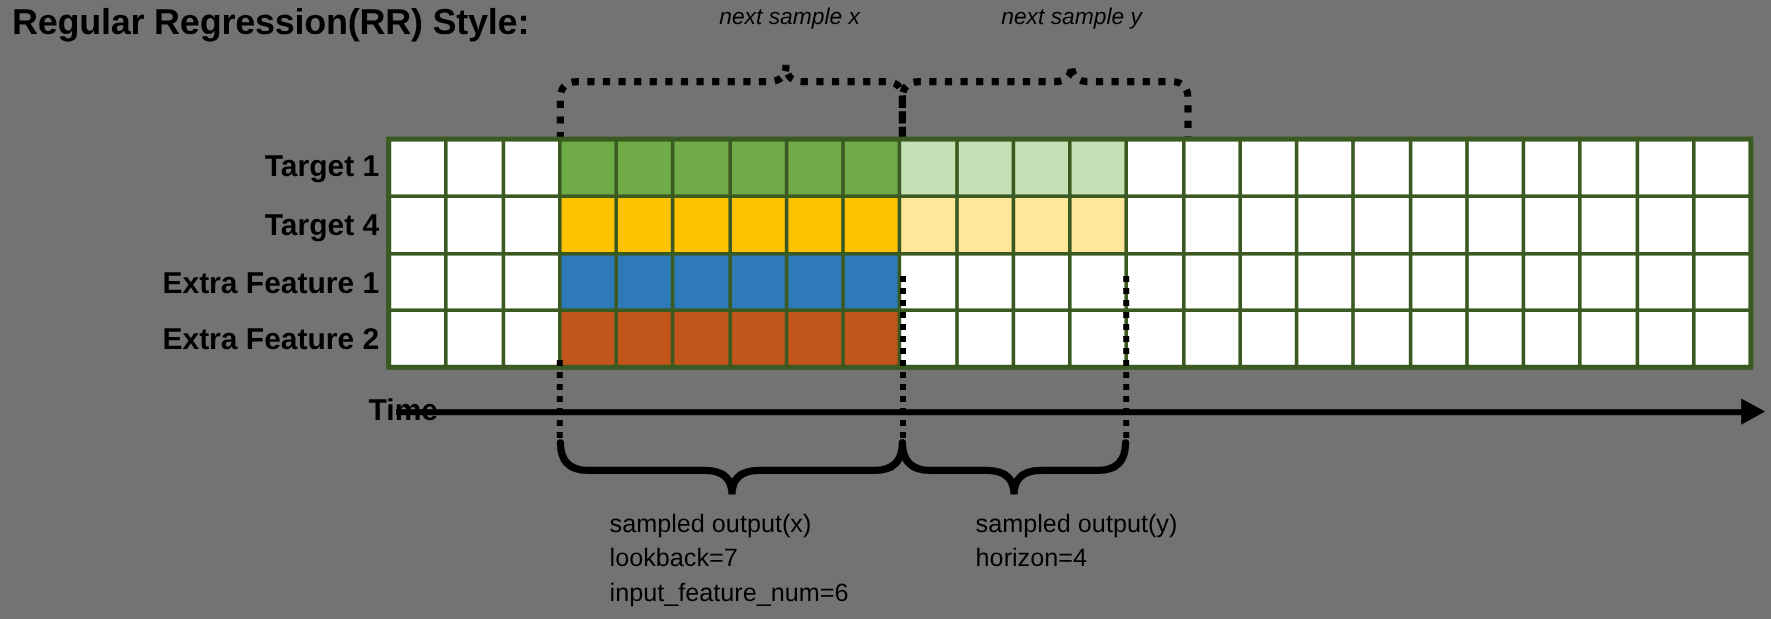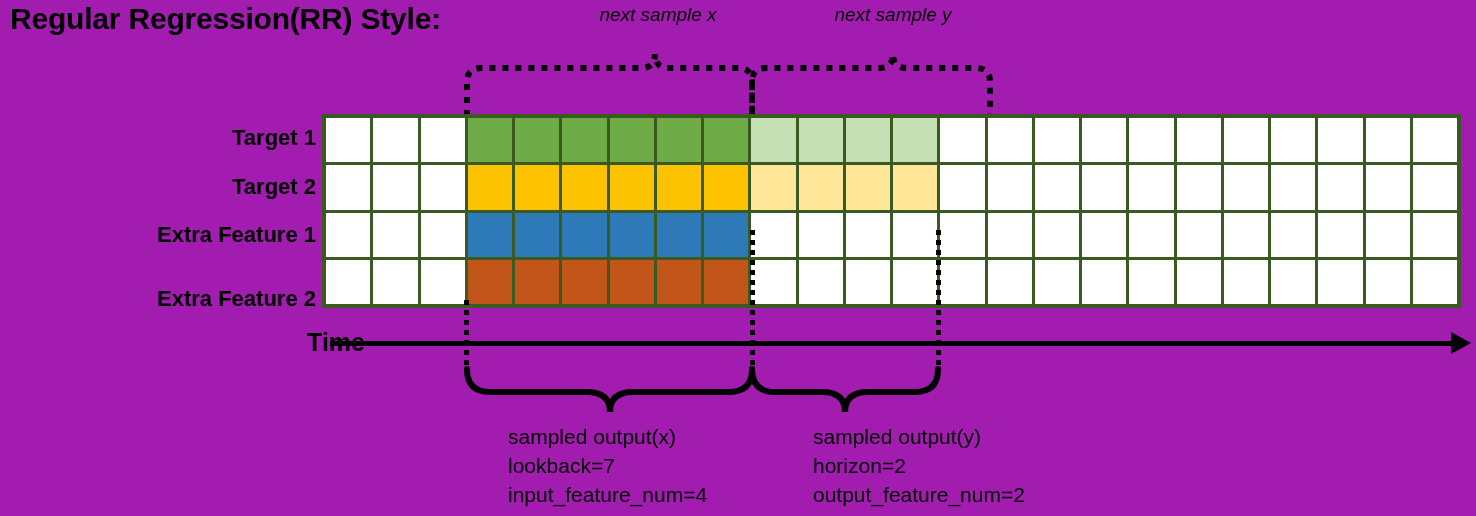--- a/index.html
+++ b/index.html
@@ -9,21 +9,21 @@
   }
   body {
     font-family: "Liberation Sans", sans-serif;
     color: #000000;
   }
   #canvas {
     position: relative;
     width: 1476px;
     height: 516px;
     overflow: hidden;
-    background: #a21caf;
+    background: #737373;
   }
 
   
   #title {
     position: absolute;
     left: 10px;
     top: 2px;
     font-size: 30px;
     font-weight: 700;
     letter-spacing: -0.2px;
@@ -39,30 +39,30 @@
     white-space: nowrap;
     text-align: center;
   }
   #label-next-x { left: 583px; top: 4px; width: 150px; }
   #label-next-y { left: 818px; top: 4px; width: 150px; }
 
   
   .row-label {
     position: absolute;
     right: 1160px;
-    font-size: 22px;
+    font-size: 25px;
     font-weight: 700;
     white-space: nowrap;
     text-align: right;
     line-height: 1;
   }
   #rl0 { top: 127px; }
   #rl1 { top: 176px; }
   #rl2 { top: 224px; }
-  #rl3 { top: 288px; }
+  #rl3 { top: 271px; }
 
   #time-label {
     position: absolute;
     right: 1111px;
     top: 330px;
     font-size: 25px;
     font-weight: 700;
     white-space: nowrap;
     text-align: right;
     line-height: 1;
@@ -156,21 +156,21 @@
   <div class="top-label" id="label-next-x">next sample x</div>
 
   <svg class="overlay" id="top-braces" viewBox="0 0 1476 516" xmlns="http://www.w3.org/2000/svg">
 
     <path d="M 467,116 L 467,82 Q 467,68 481,68 L 641,68 Q 655,68 655,54 Q 655,68 669,68 L 738,68 Q 752,68 752,82 L 752,116" fill="none" stroke="#000000" stroke-width="6" stroke-dasharray="6,7" stroke-linecap="butt"></path>
 
     <path d="M 752,116 L 752,82 Q 752,68 766,68 L 879,68 Q 893,68 893,54 Q 893,68 907,68 L 976,68 Q 990,68 990,82 L 990,116" fill="none" stroke="#000000" stroke-width="6" stroke-dasharray="6,7" stroke-linecap="butt"></path>
   </svg>
 
   <div class="row-label" id="rl0">Target 1</div>
-  <div class="row-label" id="rl1">Target 2</div>
+  <div class="row-label" id="rl1">Target 4</div>
   <div class="row-label" id="rl2">Extra Feature 1</div>
   <div class="row-label" id="rl3">Extra Feature 2</div>
 
   <div id="grid">
       <div class="grid-row">
         <div class="cell"></div>
         <div class="cell"></div>
         <div class="cell"></div>
         <div class="cell c-green"></div>
         <div class="cell c-green"></div>
@@ -285,21 +285,20 @@
   <svg class="overlay" id="bottom-braces" viewBox="0 0 1476 516" xmlns="http://www.w3.org/2000/svg">
 
     <path d="M 467,369 Q 467,392 490,392 L 587,392 Q 610,392 610,412 Q 610,392 633,392 L 729,392 Q 752,392 752,369" fill="none" stroke="#000000" stroke-width="6" stroke-linecap="round"></path>
 
     <path d="M 752,369 Q 752,392 775,392 L 822,392 Q 845,392 845,412 Q 845,392 868,392 L 915,392 Q 938,392 938,369" fill="none" stroke="#000000" stroke-width="6" stroke-linecap="round"></path>
   </svg>
 
   <div class="caption" id="caption-input">
     <div>sampled output(x)</div>
     <div>lookback=7</div>
-    <div>input_feature_num=4</div>
+    <div>input_feature_num=6</div>
   </div>
   <div class="caption" id="caption-output">
     <div>sampled output(y)</div>
-    <div>horizon=2</div>
-    <div>output_feature_num=2</div>
+    <div>horizon=4</div>
   </div>
 
 </div>
 
 </body></html>

